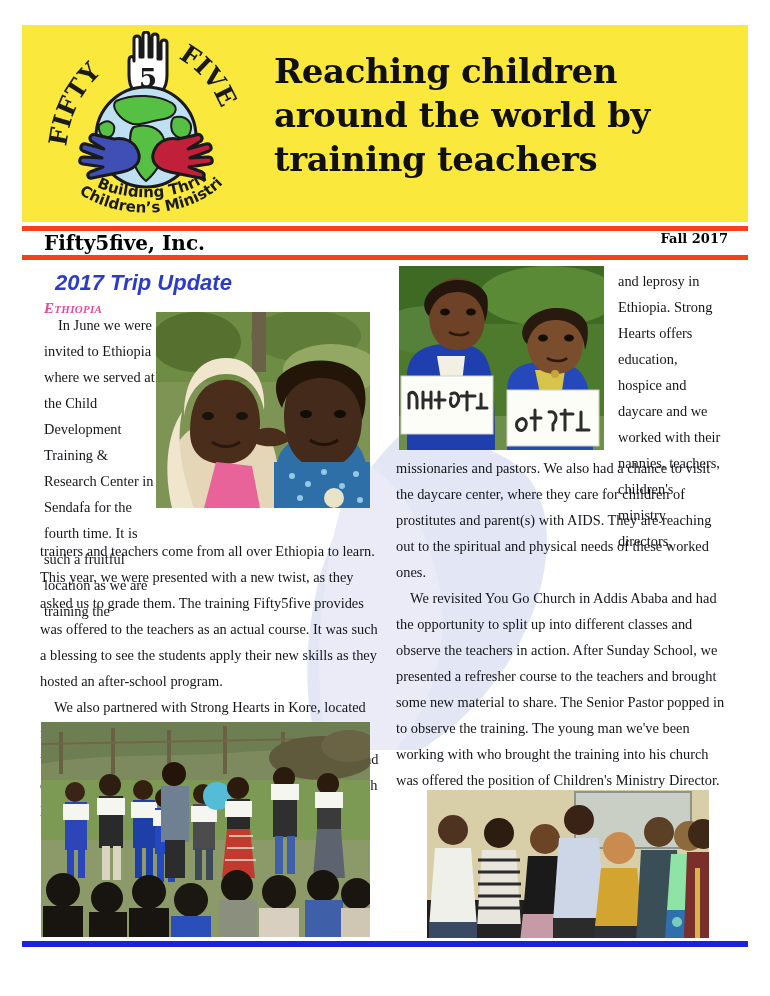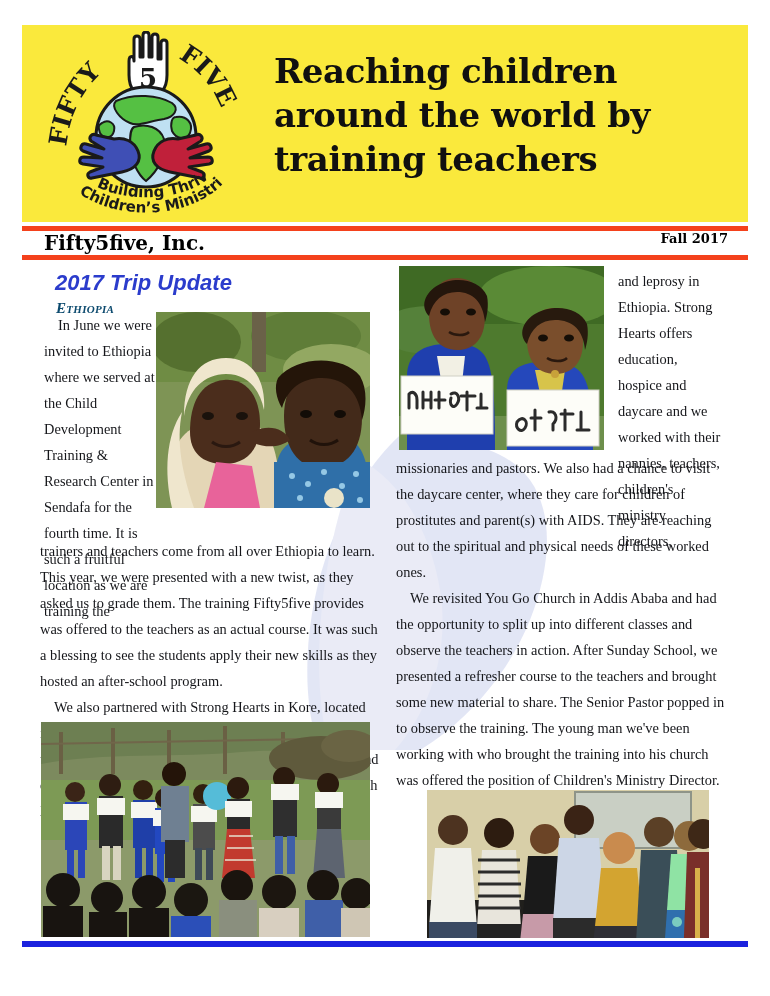--- a/index.html
+++ b/index.html
@@ -125,29 +125,29 @@
     font-family: Liberation Sans, sans-serif;
     font-weight: bold;
     font-style: italic;
     font-size: 22px;
     color: #2b3ccc;
     z-index: 3;
     margin-left: 11px;
   }
   .sub-title {
     position: absolute;
-    left: 56px;
+    left: 44px;
     top: 300px;
     font-family: "Liberation Serif", serif;
     font-weight: bold;
     font-style: italic;
     font-size: 15px;
     font-variant: small-caps;
     letter-spacing: .3px;
-    color: #0c4a6e;
+    color: #ec4899;
     z-index: 3;
   }
 
   
   .col-text {
     position: absolute;
     z-index: 3;
     font-family: "Liberation Serif", serif;
     font-size: 14.4px;
     line-height: 26px;

